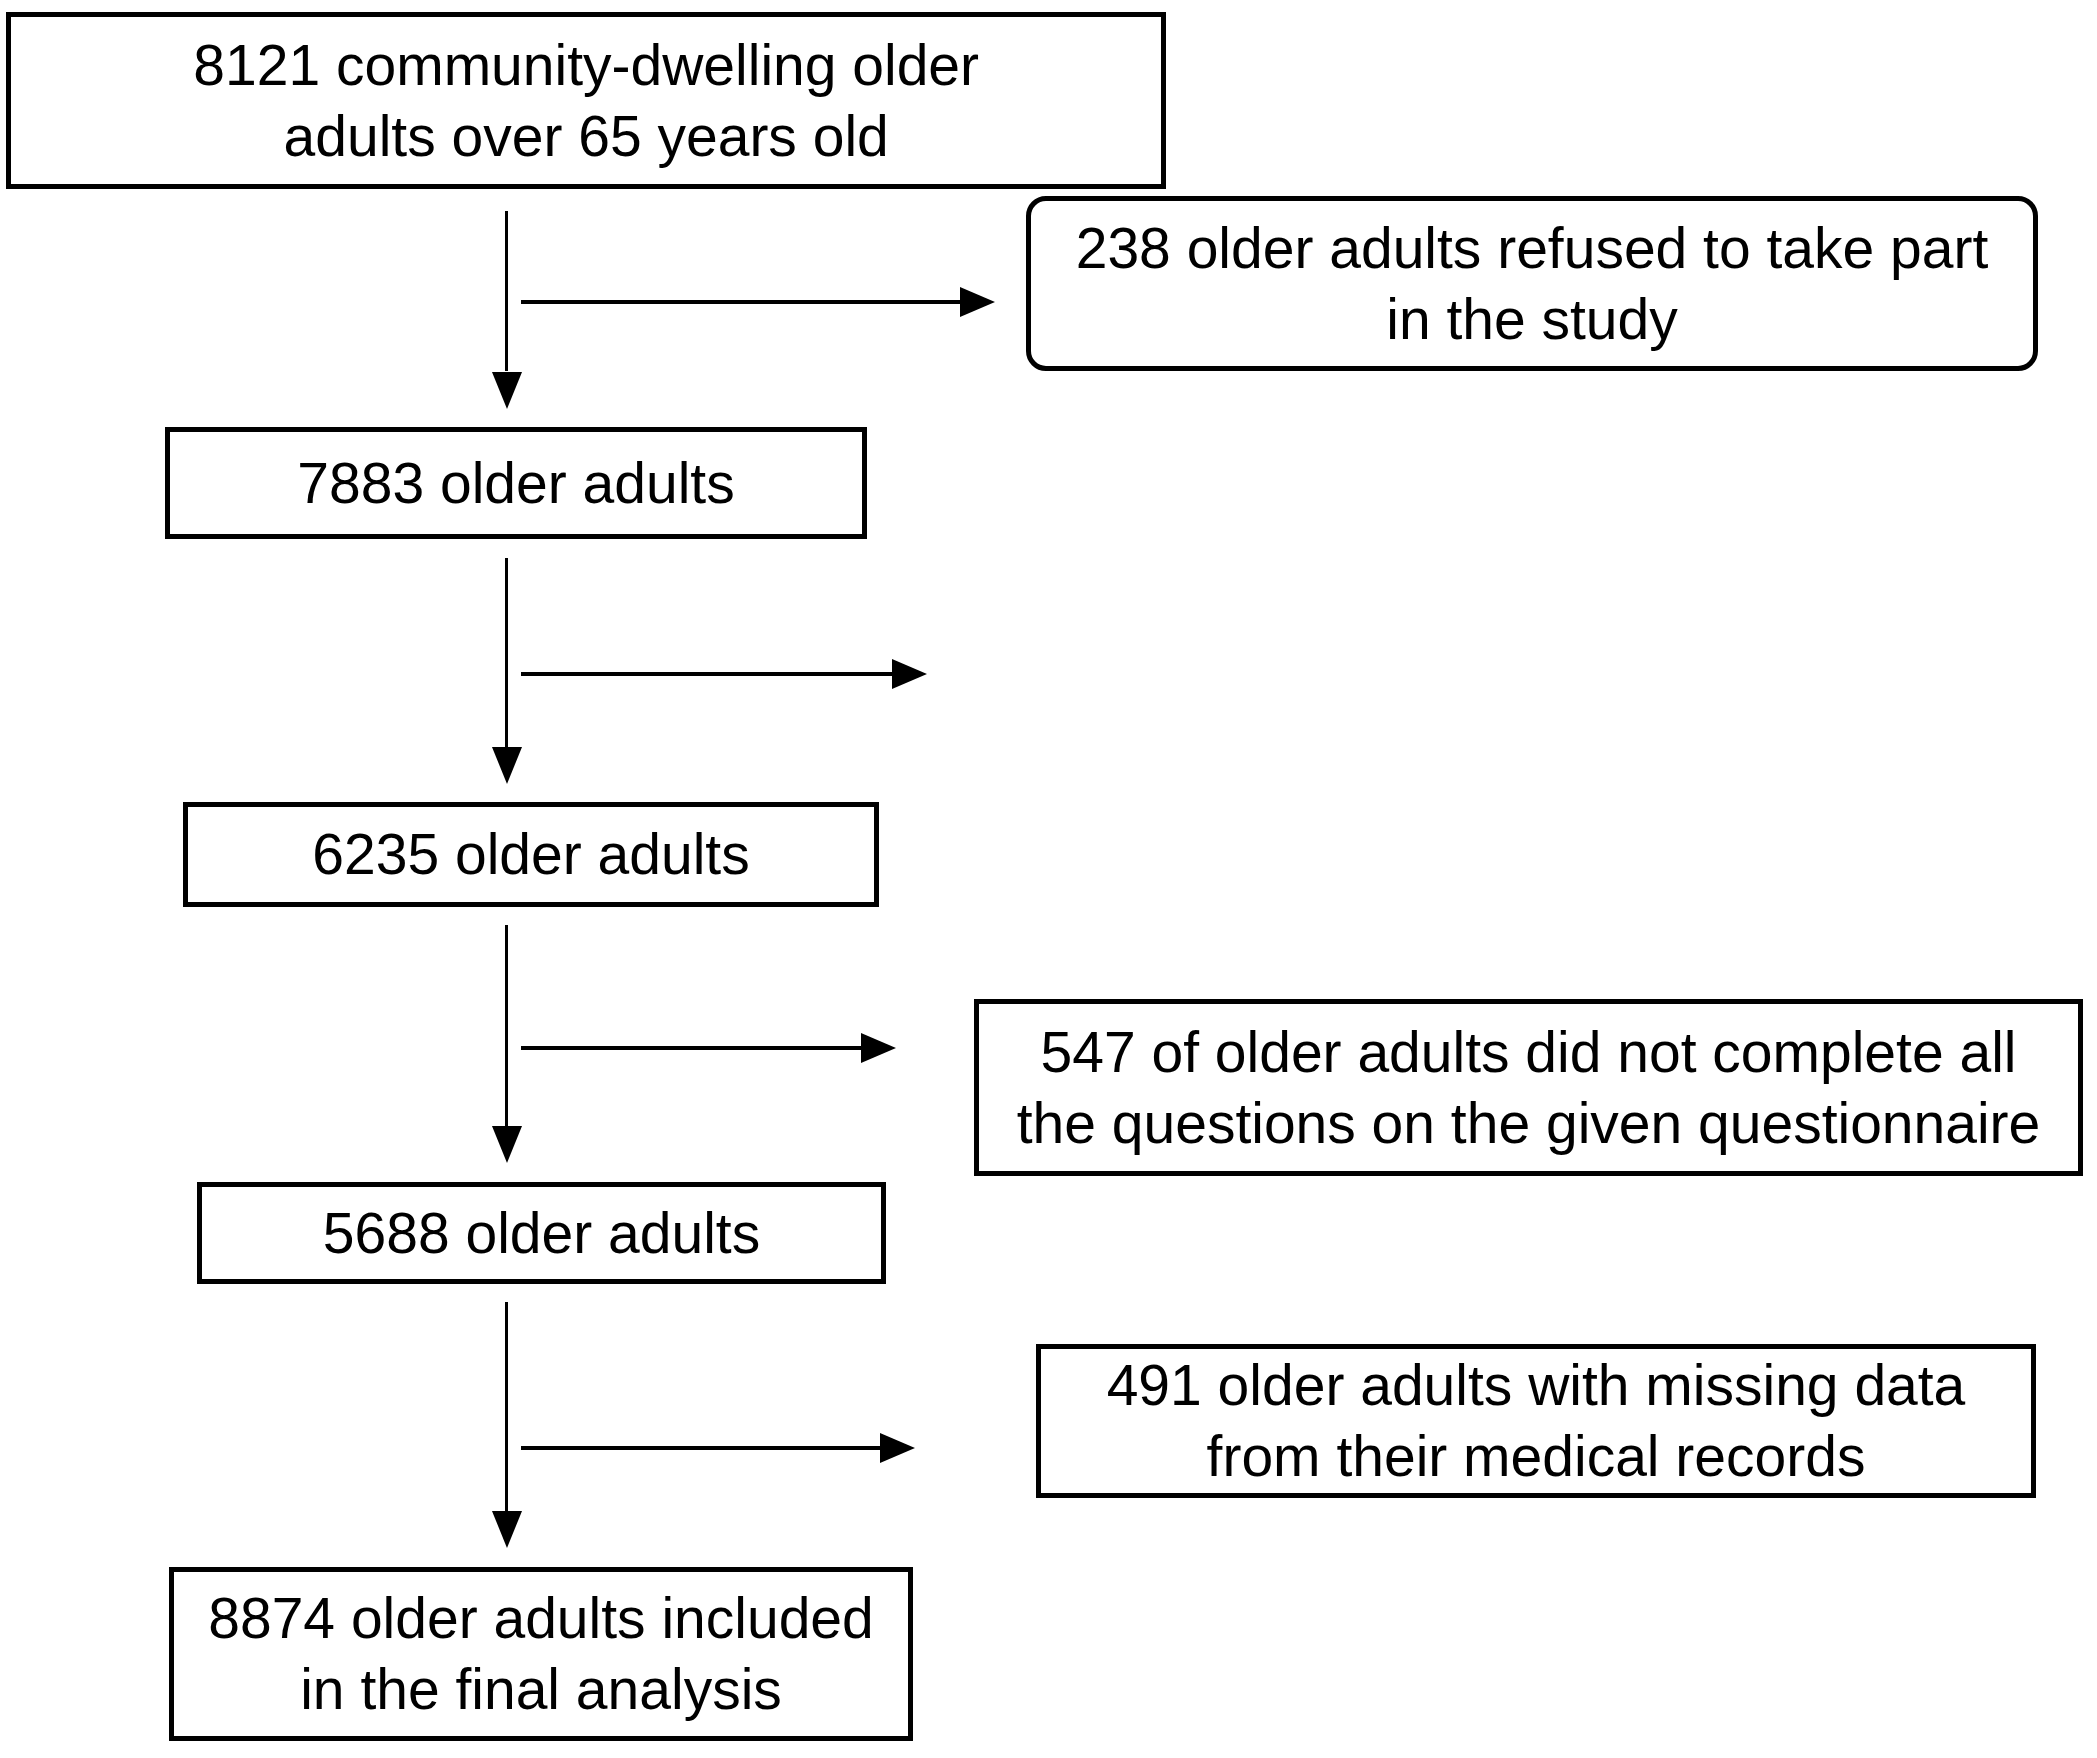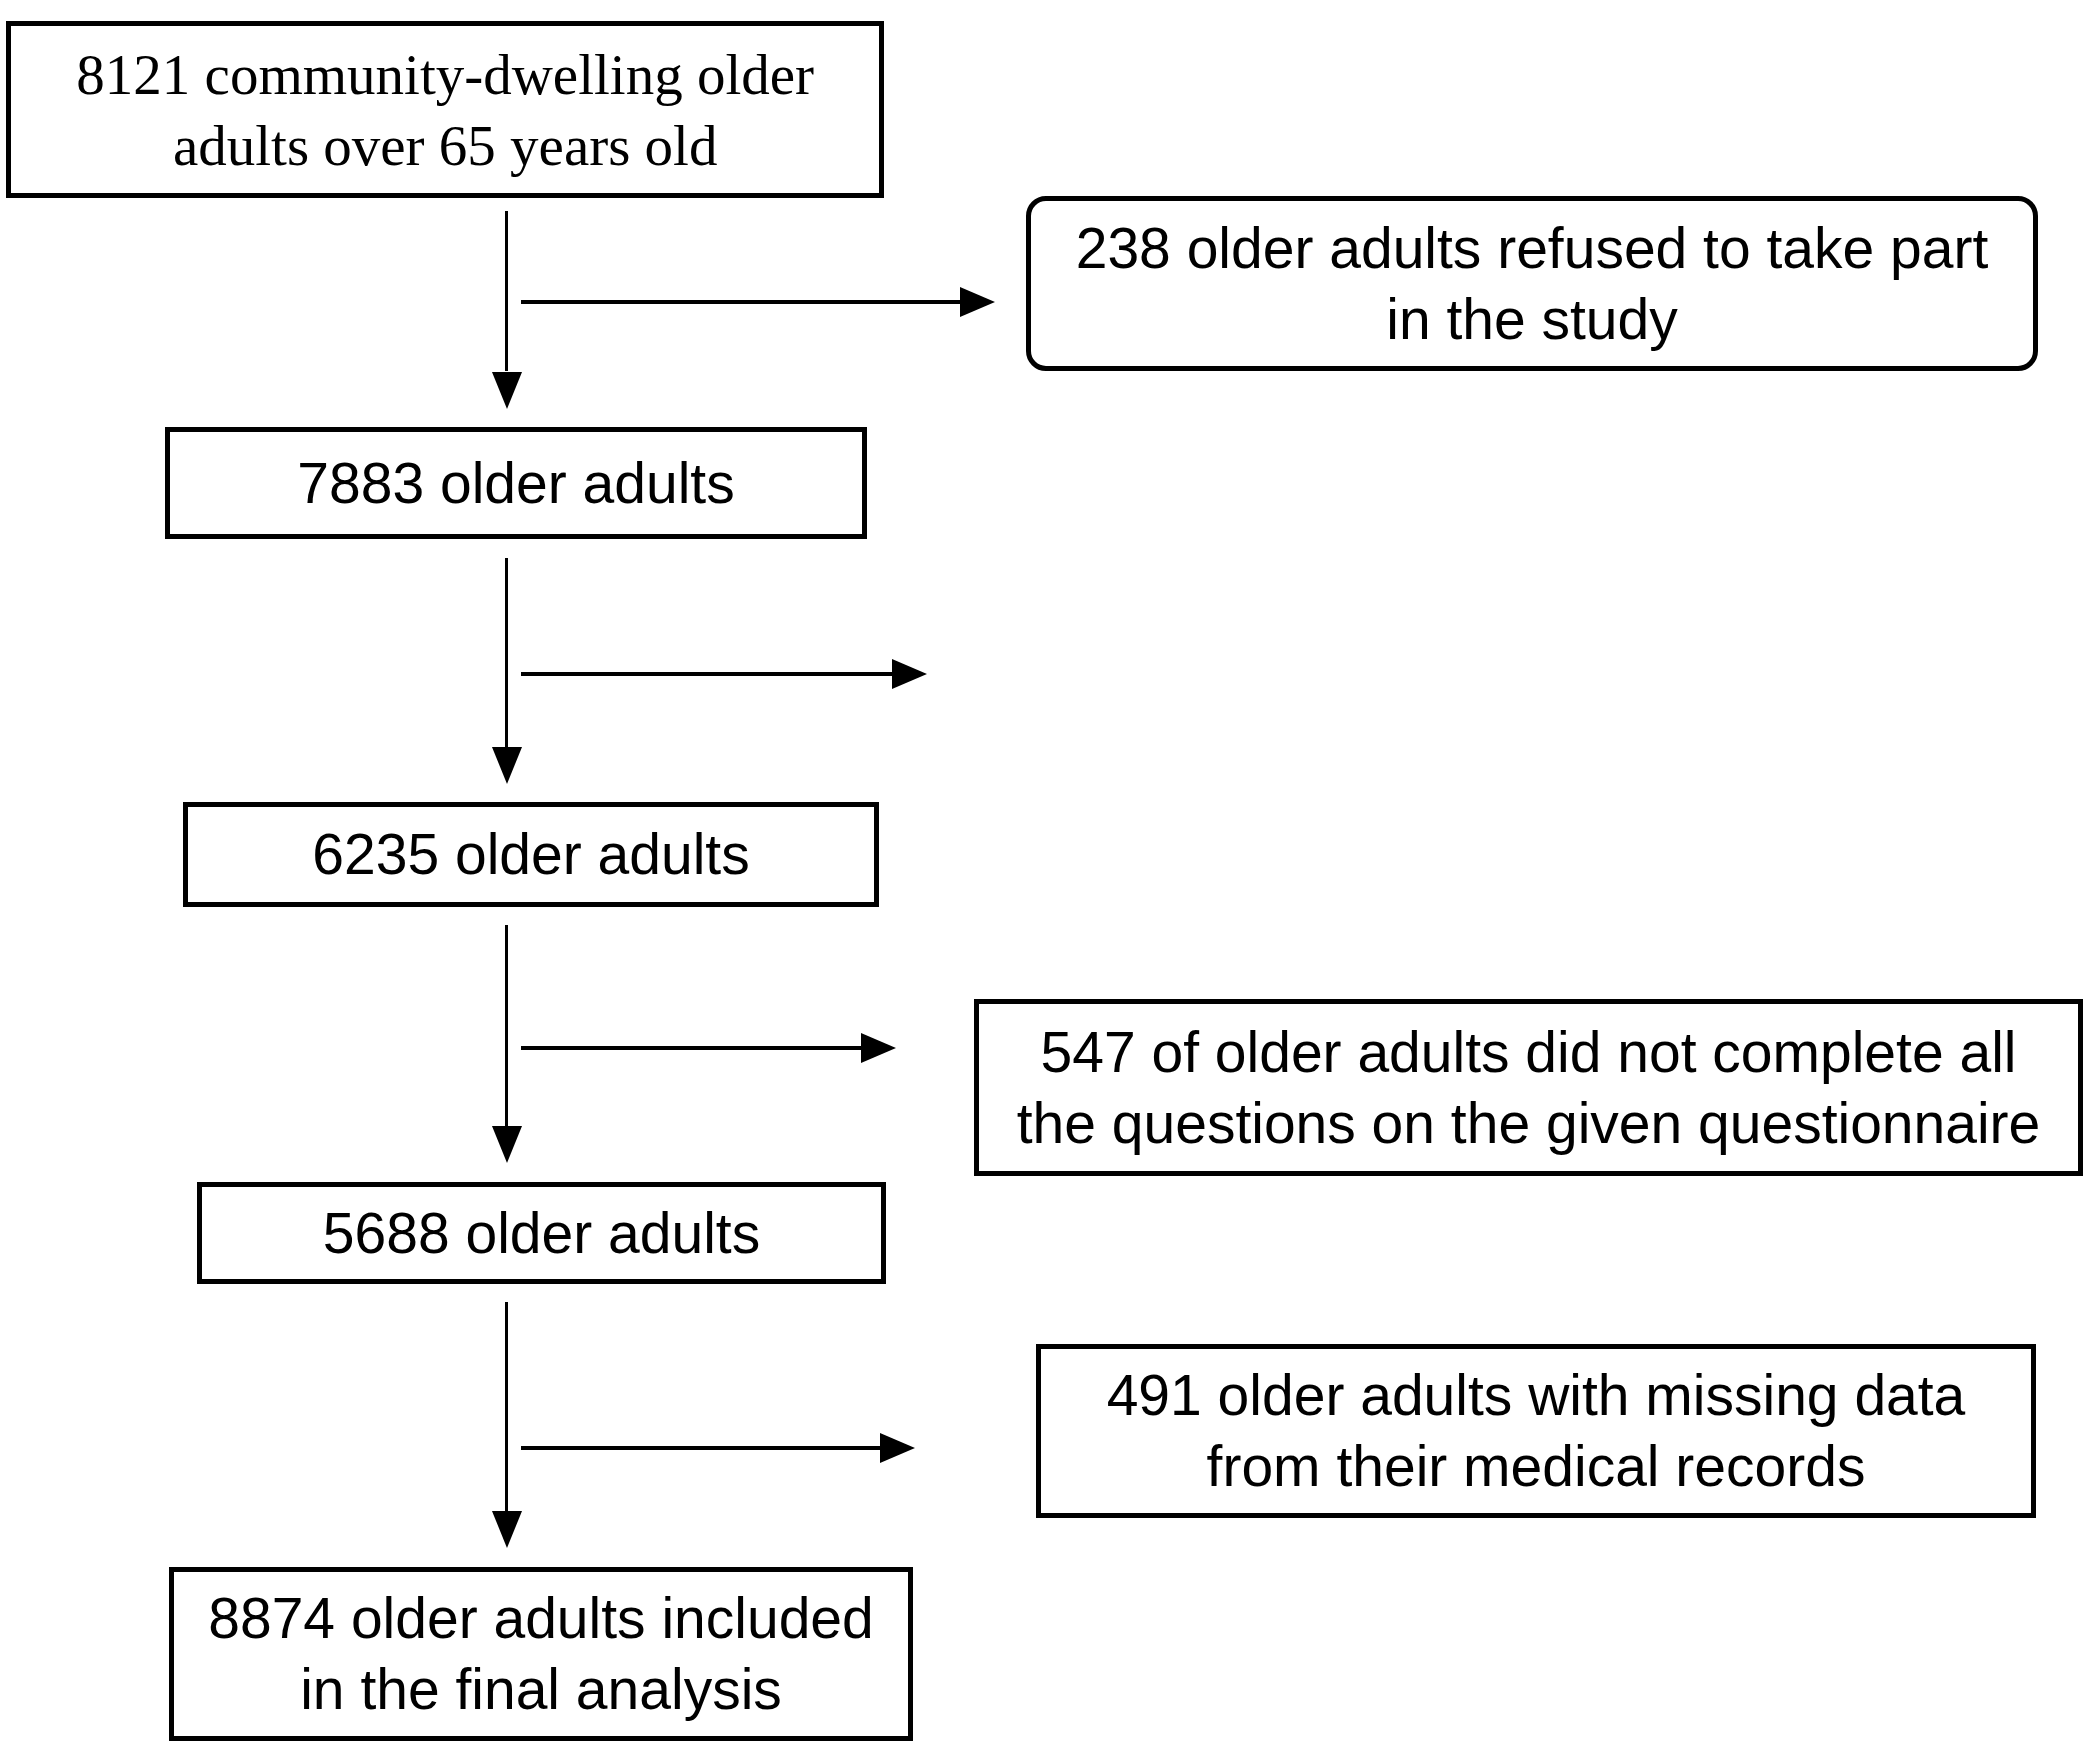--- a/index.html
+++ b/index.html
@@ -25,30 +25,30 @@
     justify-content: center;
     text-align: center;
   }
   .box span {
     display: block;
     white-space: pre-line;
     font-size: 57px;
     line-height: 71px;
   }
   
-  #mb0 { left: 6.2px;   top: 21px;   width: 878px; height: 177px; font-family: Liberation Serif, serif; }
+  #mb0 { left: 6.2px;   top: 12px;   width: 1160px; height: 177px; }
   #mb1 { left: 165px;  top: 427px;  width: 702px; height: 112px; }
   #mb2 { left: 183px;  top: 802px; width: 696px; height: 105px; justify-content: center; }
   #mb3 { left: 197px;  top: 1182px; width: 689px; height: 102px; }
   #mb4 { left: 169px;  top: 1567px; width: 744px; height: 174px; }
   
   #eb0 { left: 1026px; top: 196px;  width: 1012px; height: 175px; border-radius: 20px; }
   #eb1 { left: 1026px; top: 596px;  width: 942px; height: 177px; }
   #eb2 { left: 974px; top: 961px; width: 1109px; height: 177px; margin-top: 38px; }
-  #eb3 { left: 1036px; top: 1344px; width: 1000px; height: 174px; }
+  #eb3 { left: 1036px; top: 1344px; width: 1000px; height: 154px; }
 
   
   .vline {
     position: absolute;
     width: 3.1px;
     left: 505px;
     background: #000000;
   }
   .vhead {
     position: absolute;

